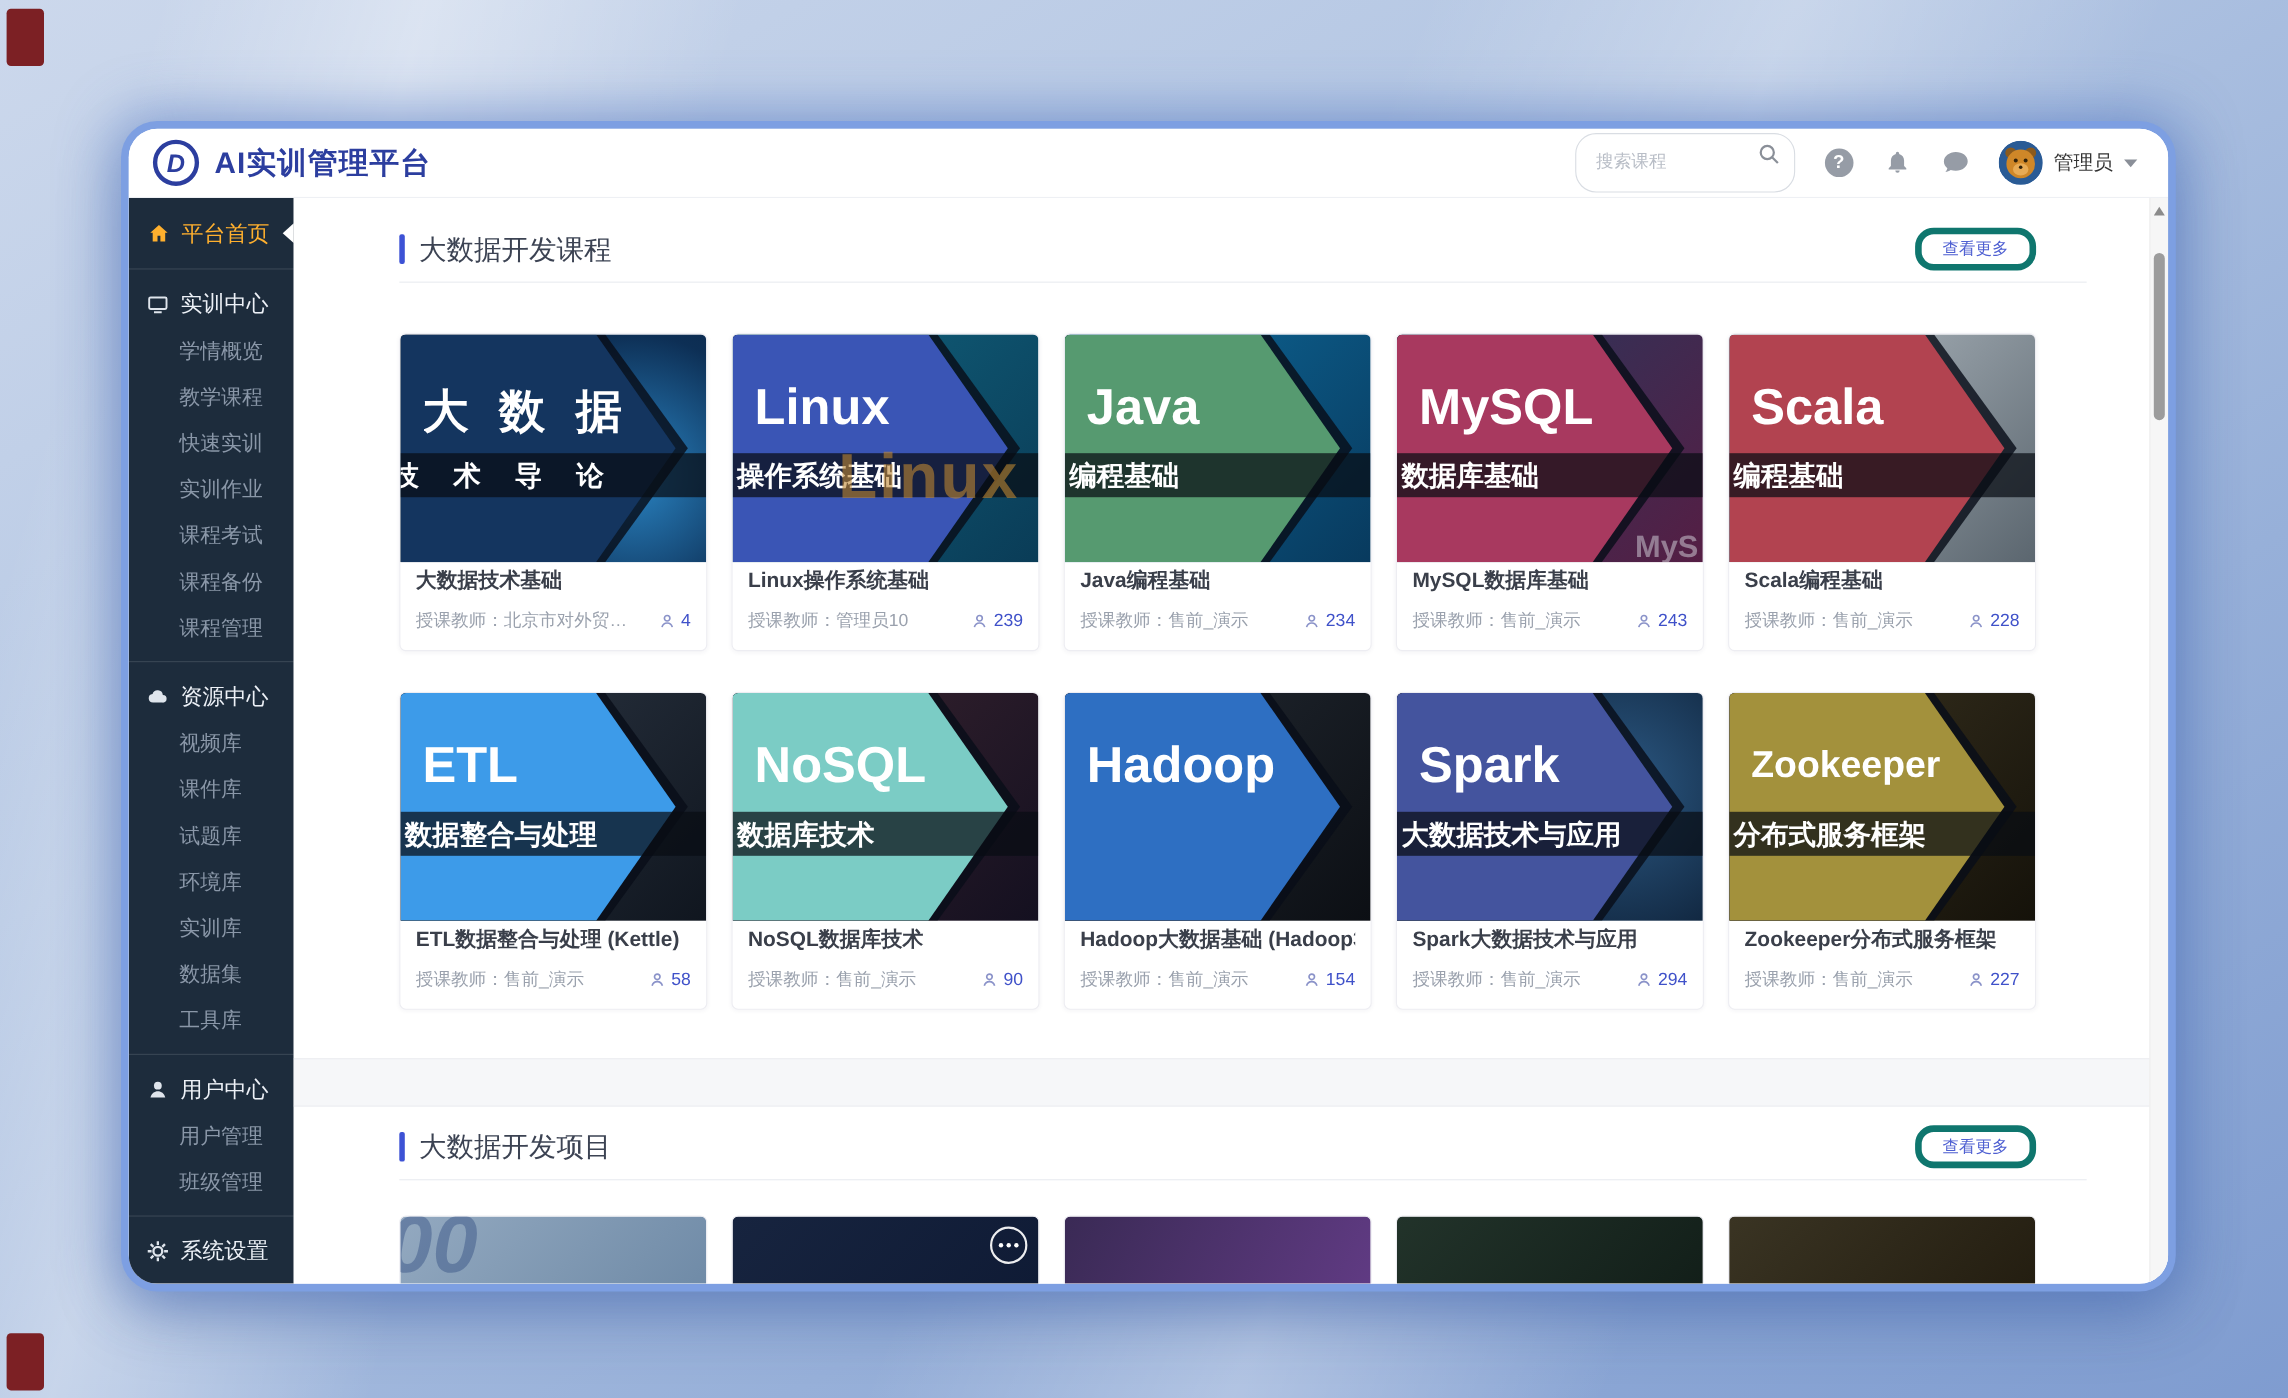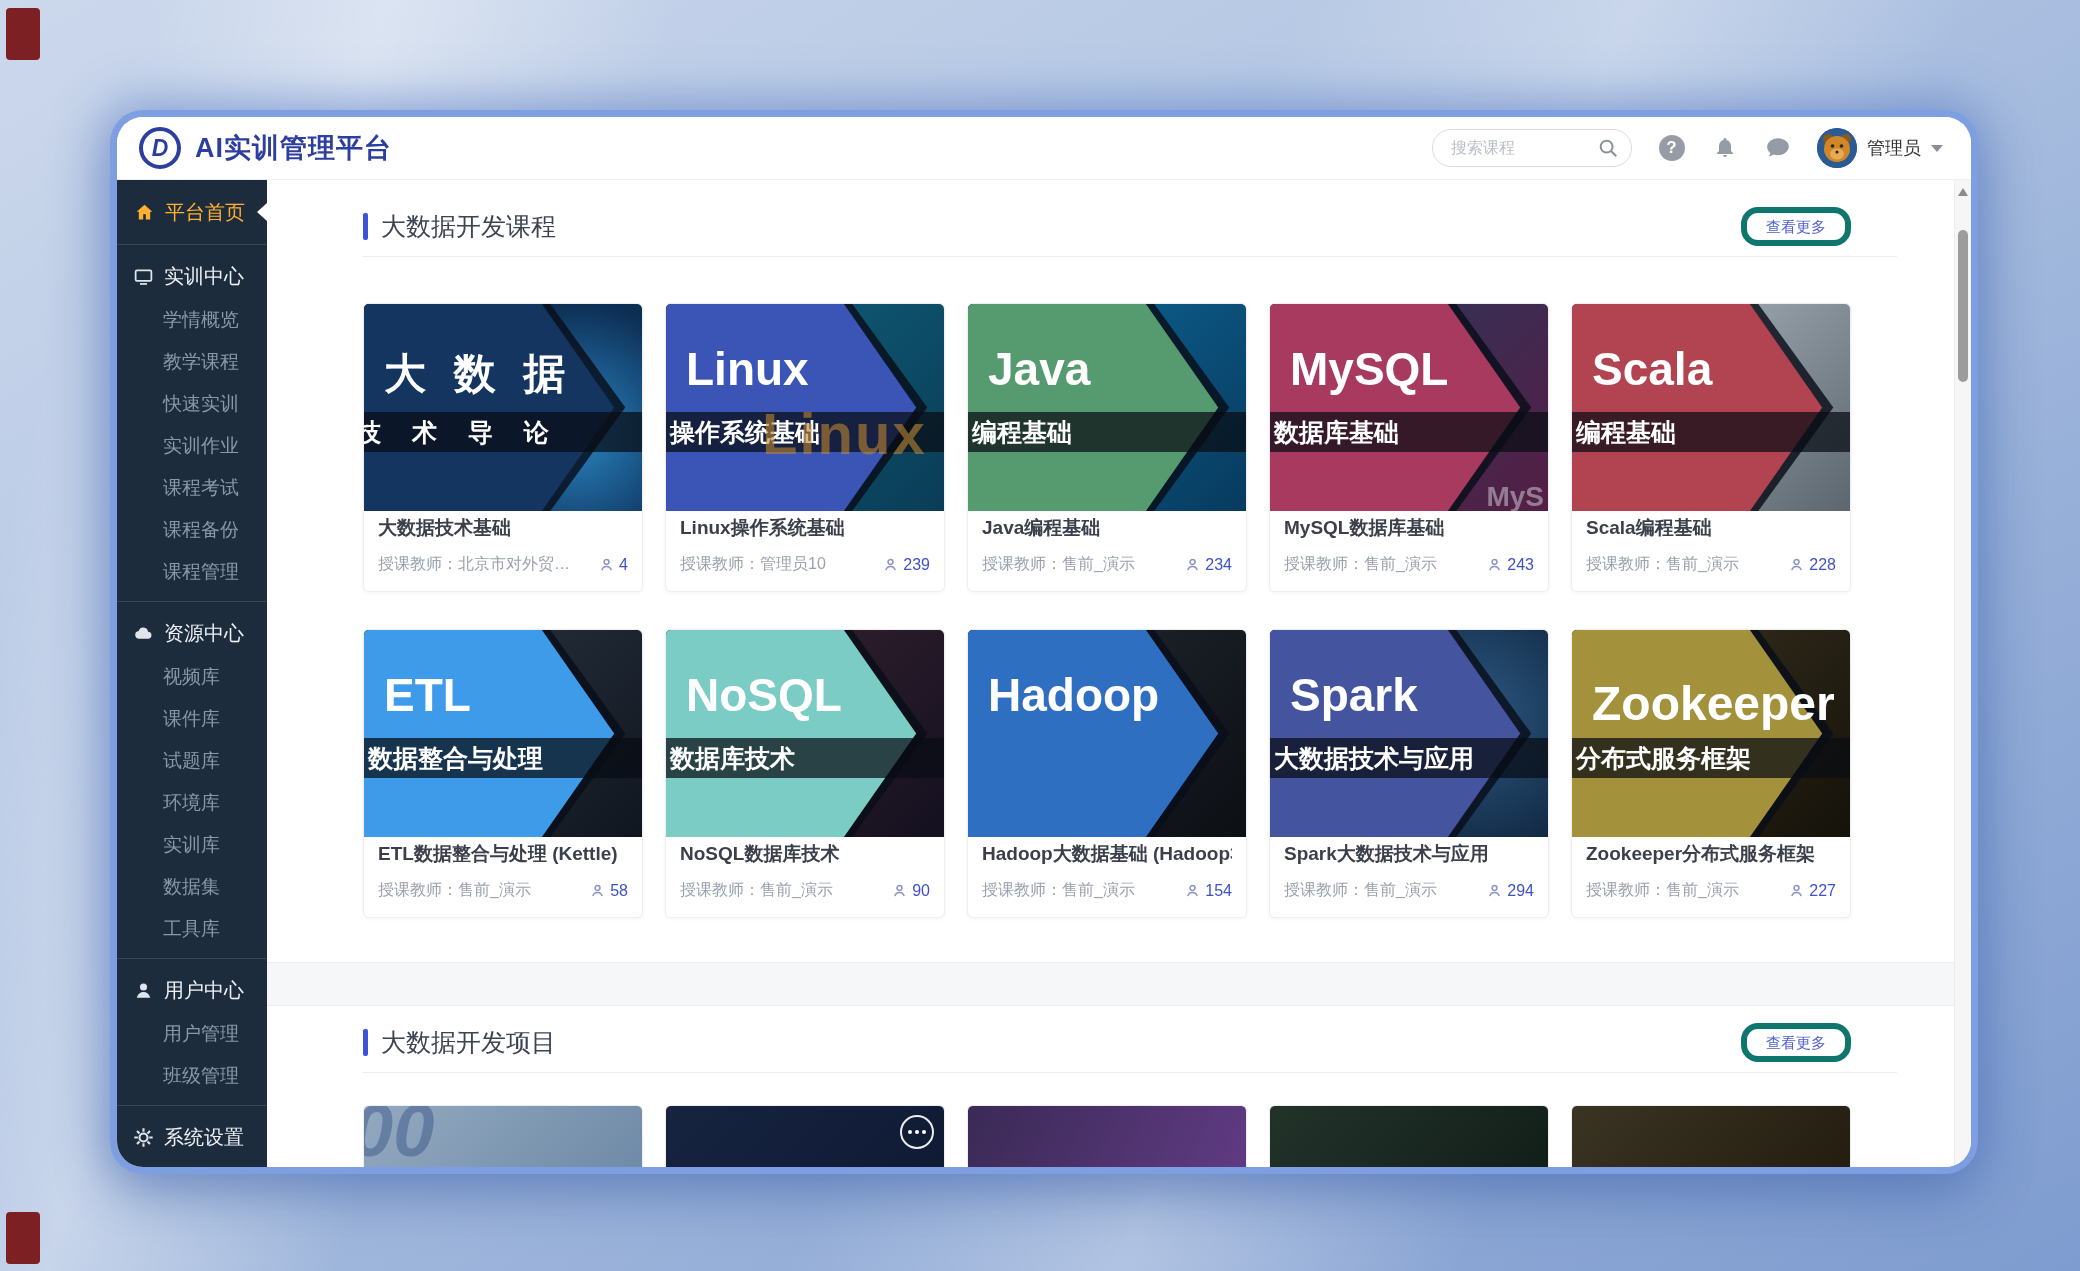--- a/index.html
+++ b/index.html
@@ -18,21 +18,21 @@
     box-shadow:0 0 0 7px #7d9fe2, 0 0 46px 16px rgba(84,122,198,.5), 0 24px 60px rgba(40,70,130,.35);}
 
   
   .app-header{flex:0 0 62px;display:flex;align-items:center;justify-content:space-between;
     padding:0 28px 0 22px;background:#fff;border-bottom:1px solid #eef0f4;}
   .brand{display:flex;align-items:center;}
   .logo{width:42px;height:42px;border-radius:50%;border:4px solid #2c3e9f;box-sizing:border-box;
     display:flex;align-items:center;justify-content:center;color:#2c3e9f;font-weight:bold;font-size:23px;font-style:italic;background:#fff;}
   .app-title{margin-left:14px;font-size:27px;font-weight:bold;color:#2c3e9f;letter-spacing:1px;}
   .header-right{display:flex;align-items:center;gap:26px;}
-  .search{position:relative;width:200px;height:38px;border:1px solid #d9dde3;border-radius:19px;
+  .search{position:relative;width:200px;height:54px;border:1px solid #d9dde3;border-radius:19px;
     display:flex;align-items:center;padding:0 40px 0 16px;box-sizing:border-box;}
   .search input{border:none;outline:none;background:transparent;width:100%;font-size:16px;color:#333;
     font-family:"Liberation Sans","DejaVu Sans",sans-serif;}
   .search input::placeholder{color:#b9bec7;}
   .search .mag{position:absolute;right:12px;top:7px;}
   .hicon{width:27px;height:27px;display:flex;align-items:center;justify-content:center;}
   .help-circle{width:26px;height:26px;border-radius:50%;background:#969ca6;color:#fff;font-weight:bold;
     font-size:17px;display:flex;align-items:center;justify-content:center;}
   .user{display:flex;align-items:center;gap:10px;}
   .avatar{width:40px;height:40px;border-radius:50%;overflow:hidden;box-shadow:0 0 0 2px #25589a inset;}
@@ -488,21 +488,21 @@
     </div>
   </div>
 
   <div class="course-card">
     <div class="cover theme-zookeeper">
       <div class="arrow-back"></div>
       <div class="arrow" style="background: rgb(163, 145, 60);"></div>
       <div class="band">
                     <span class="band-text">分布式服务框架</span>
                   </div>
-      <div class="big" style="font-size: 48px; top: 46px;">Zookeeper</div>
+      <div class="big" style="font-size: 34px; top: 46px;">Zookeeper</div>
     </div>
     <div class="info">
       <div class="card-title">Zookeeper分布式服务框架</div>
       <div class="meta">
         <span class="teacher">授课教师：售前_演示</span>
         <span class="count">
           <svg width="15" height="15" viewBox="0 0 24 24" fill="none" stroke="#8b93c9" stroke-width="2.4">
             <circle cx="12" cy="8" r="4"></circle>
                         <path d="M4.5 21c1-4 4-6 7.5-6s6.5 2 7.5 6"></path>
           </svg>

